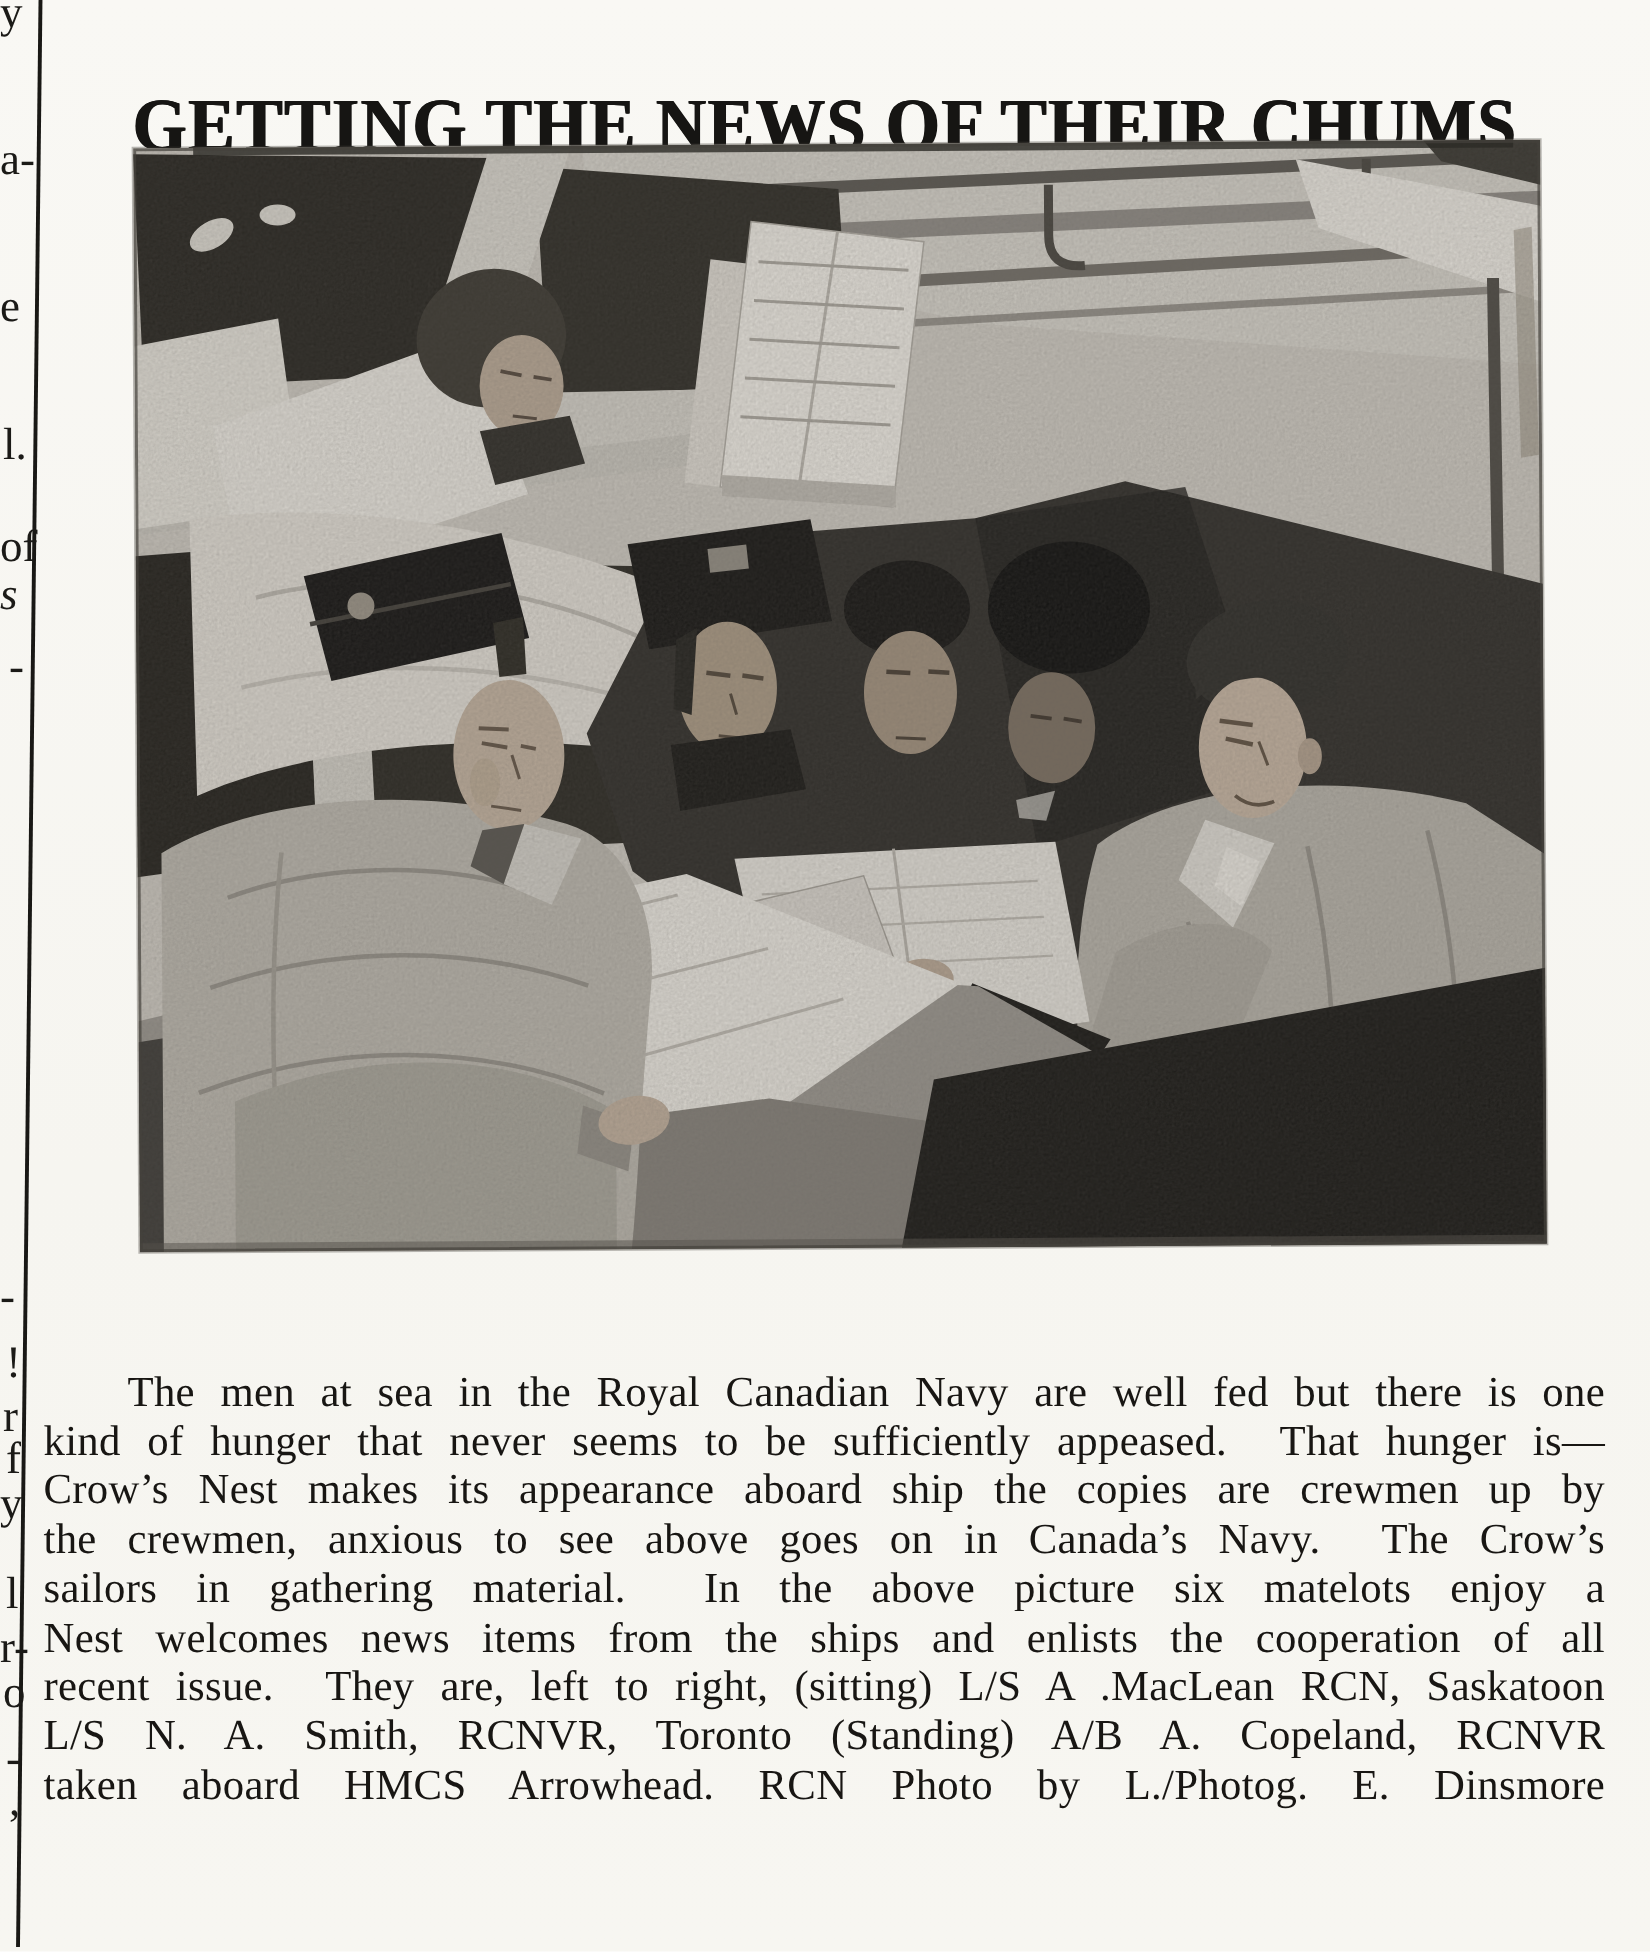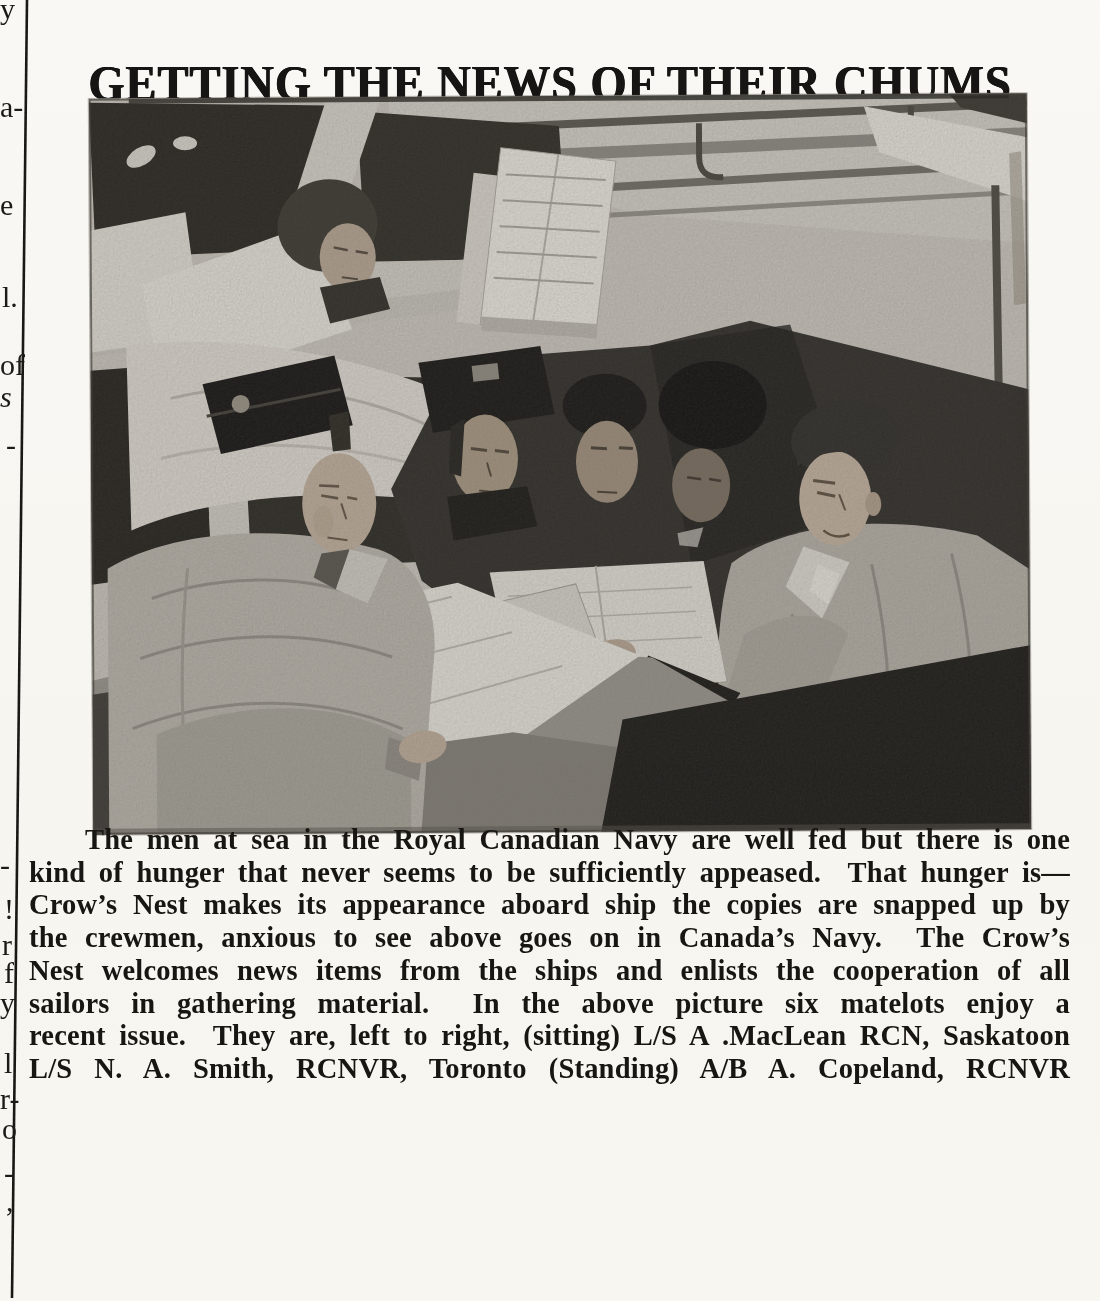--- a/index.html
+++ b/index.html
@@ -23,21 +23,21 @@
     white-space:nowrap;
   }
   .photo{
     position:absolute;left:91px;top:96px;width:938px;height:736px;
     transform:rotate(-.35deg);
     box-shadow:0 0 0 1px rgba(60,58,52,.35);
     background:#c7c3bb;
   }
   .photo svg{display:block;width:100%;height:100%;}
   .caption{
-    position:absolute;left:29px;top:824px;width:1041px;font-weight:bold;
+    position:absolute;left:29px;top:913px;width:1041px;
   }
   .caption-line{
     font-size:28.5px;line-height:32.7px;color:#181613;
     text-align:justify;text-align-last:justify;white-space:pre-wrap;
     letter-spacing:.2px;
   }
   .caption-line:first-child{text-indent:56px;}
 </style>
 </head>
 <body>
@@ -224,19 +224,20 @@
       <rect x="40" y="0" width="880" height="5" fill="#2c2a26" opacity=".8"></rect>
       <rect x="0" y="730" width="938" height="6" fill="#55524c" opacity=".5"></rect>
       <rect x="1" y="1" width="936" height="734" fill="none" stroke="#44423c" stroke-width="2" opacity=".7"></rect>
     </g>
   </svg>
 </figure>
 
 <div class="caption">
   <div class="caption-line">The men at sea in the Royal Canadian Navy are well fed but there is one</div>
   <div class="caption-line">kind of hunger that never seems to be sufficiently appeased.  That hunger is—</div>
-  <div class="caption-line">Crow’s Nest makes its appearance aboard ship the copies are snapped up by</div>
+  <div class="caption-line">Crow’s Nest makes its appearance aboard ship the copies are crewmen up by</div>
   <div class="caption-line">the crewmen, anxious to see above goes on in Canada’s Navy.  The Crow’s</div>
+  <div class="caption-line">sailors in gathering material.  In the above picture six matelots enjoy a</div>
   <div class="caption-line">Nest welcomes news items from the ships and enlists the cooperation of all</div>
-  <div class="caption-line">sailors in gathering material.  In the above picture six matelots enjoy a</div>
   <div class="caption-line">recent issue.  They are, left to right, (sitting) L/S A .MacLean RCN, Saskatoon</div>
   <div class="caption-line">L/S N. A. Smith, RCNVR, Toronto (Standing) A/B A. Copeland, RCNVR</div>
+  <div class="caption-line">taken aboard HMCS Arrowhead. RCN Photo by L./Photog. E. Dinsmore</div>
 </div>
 
 </body></html>

